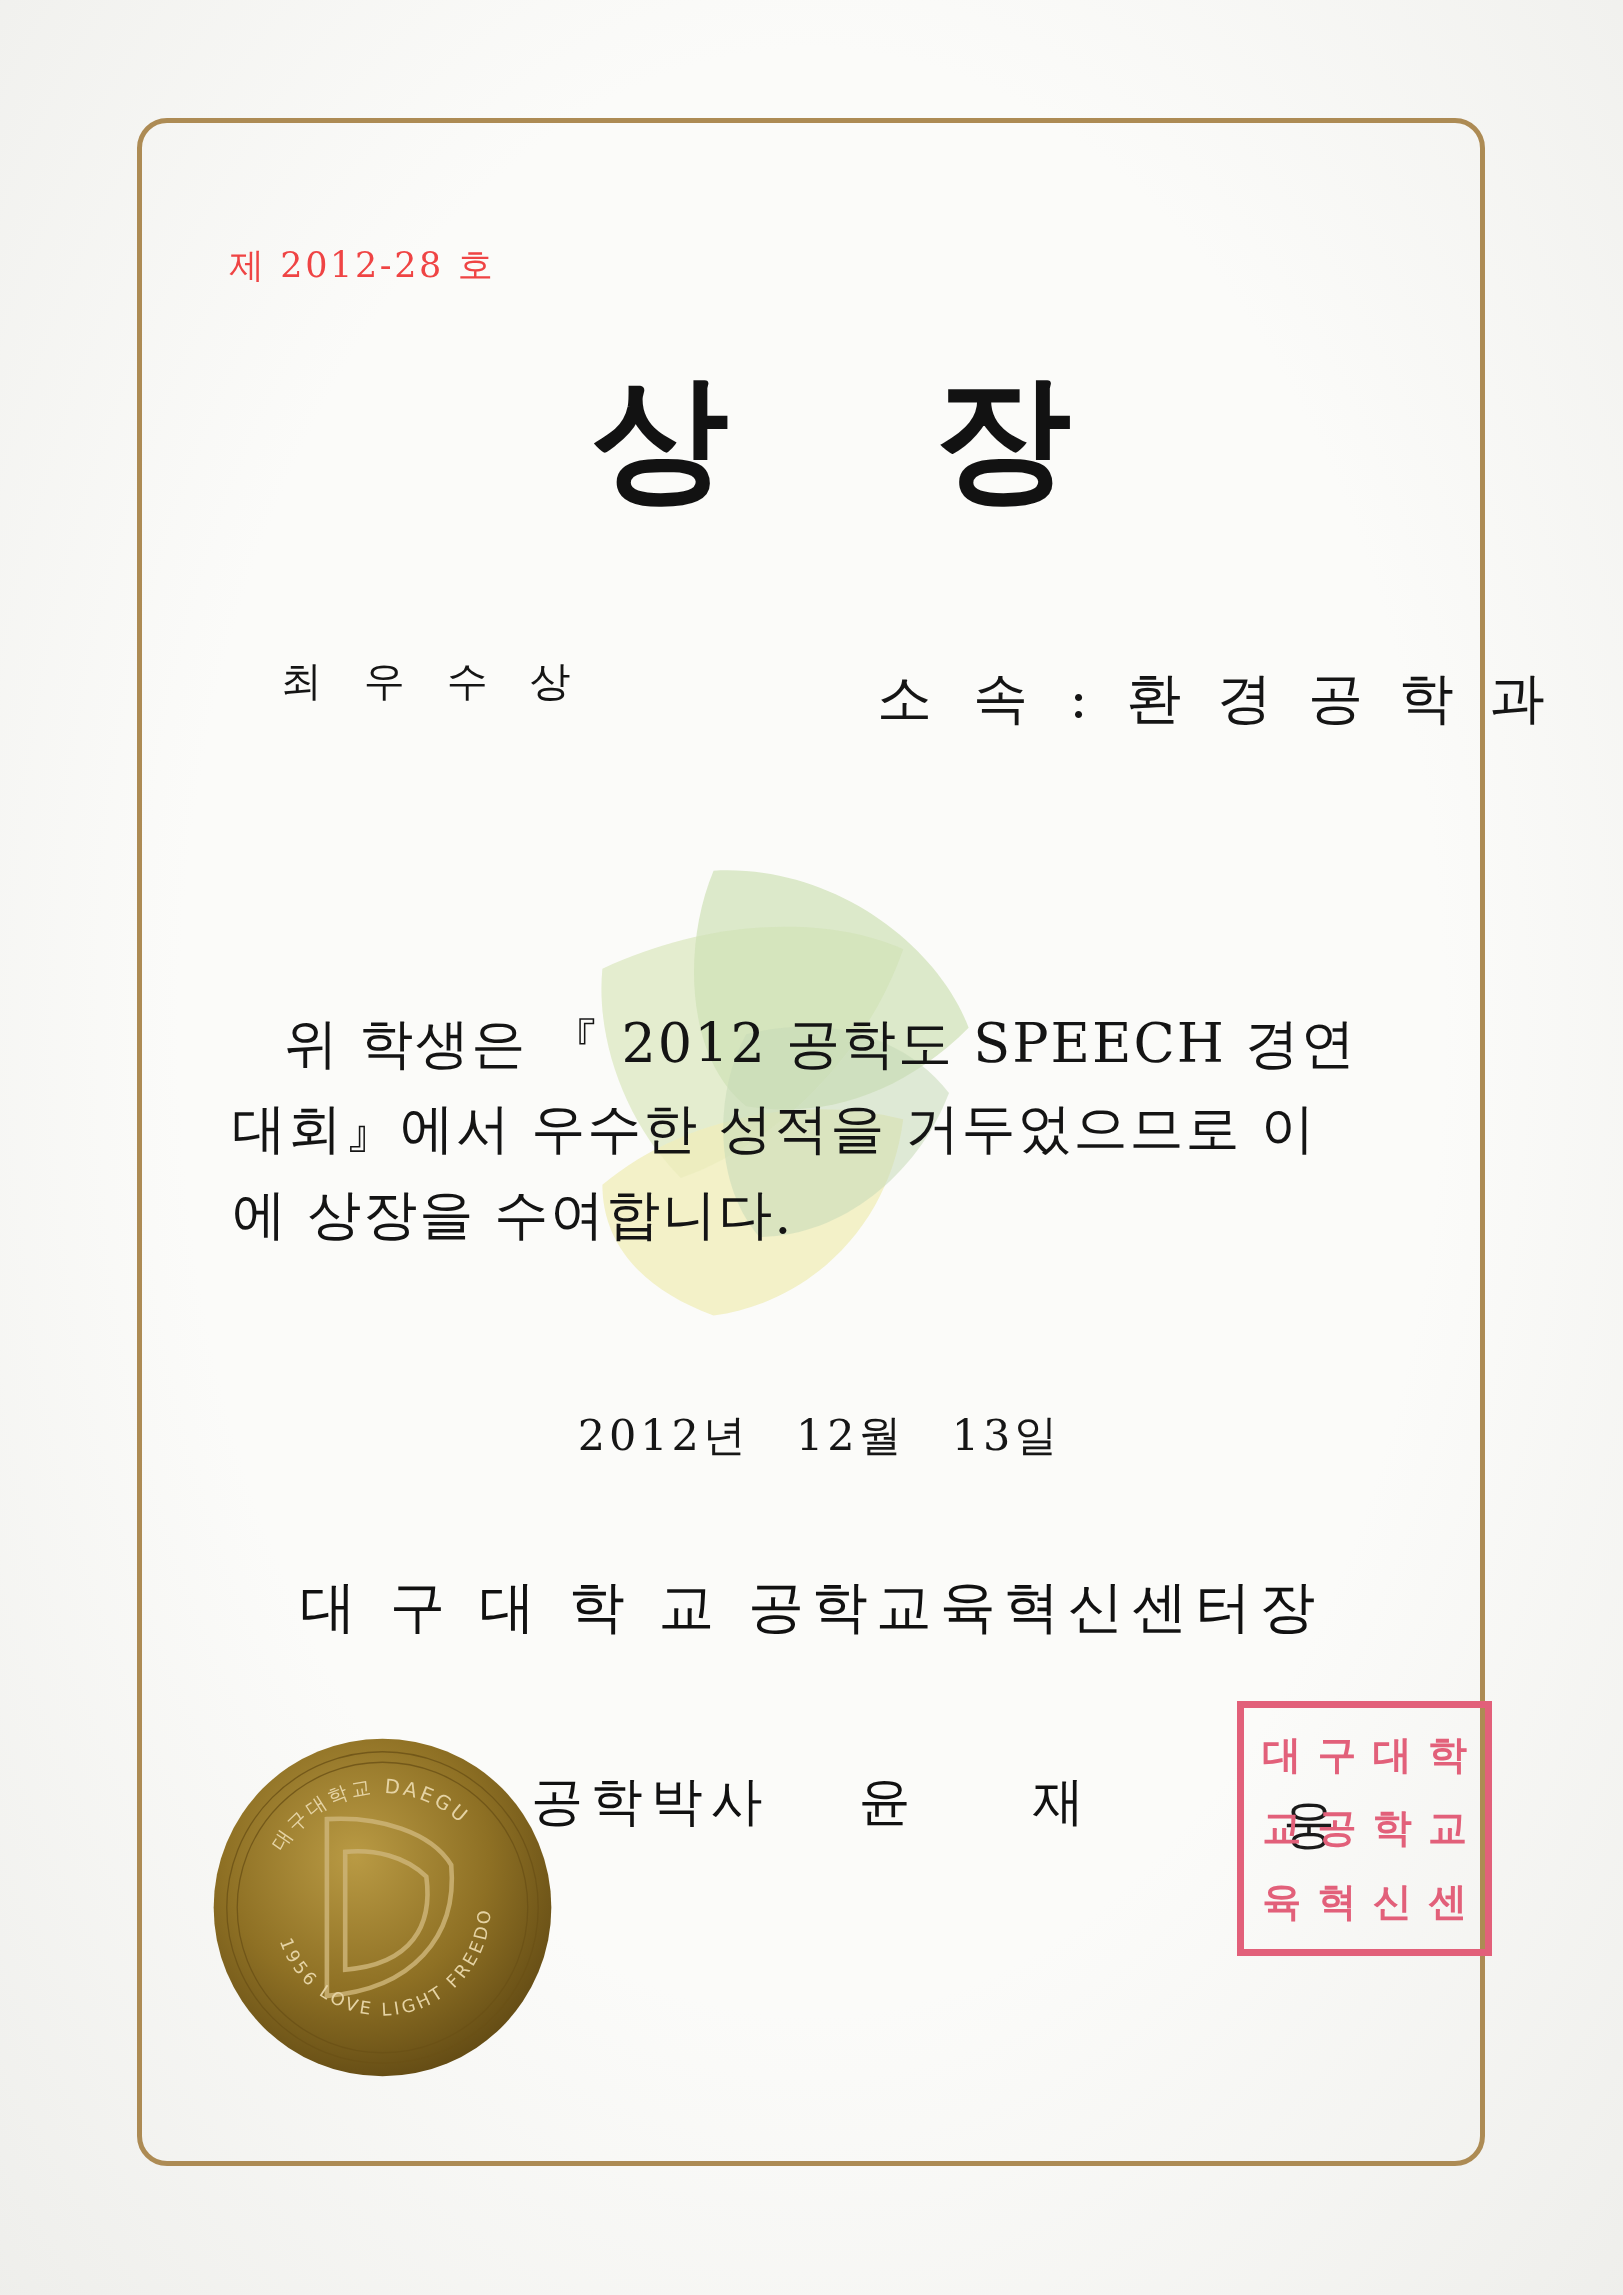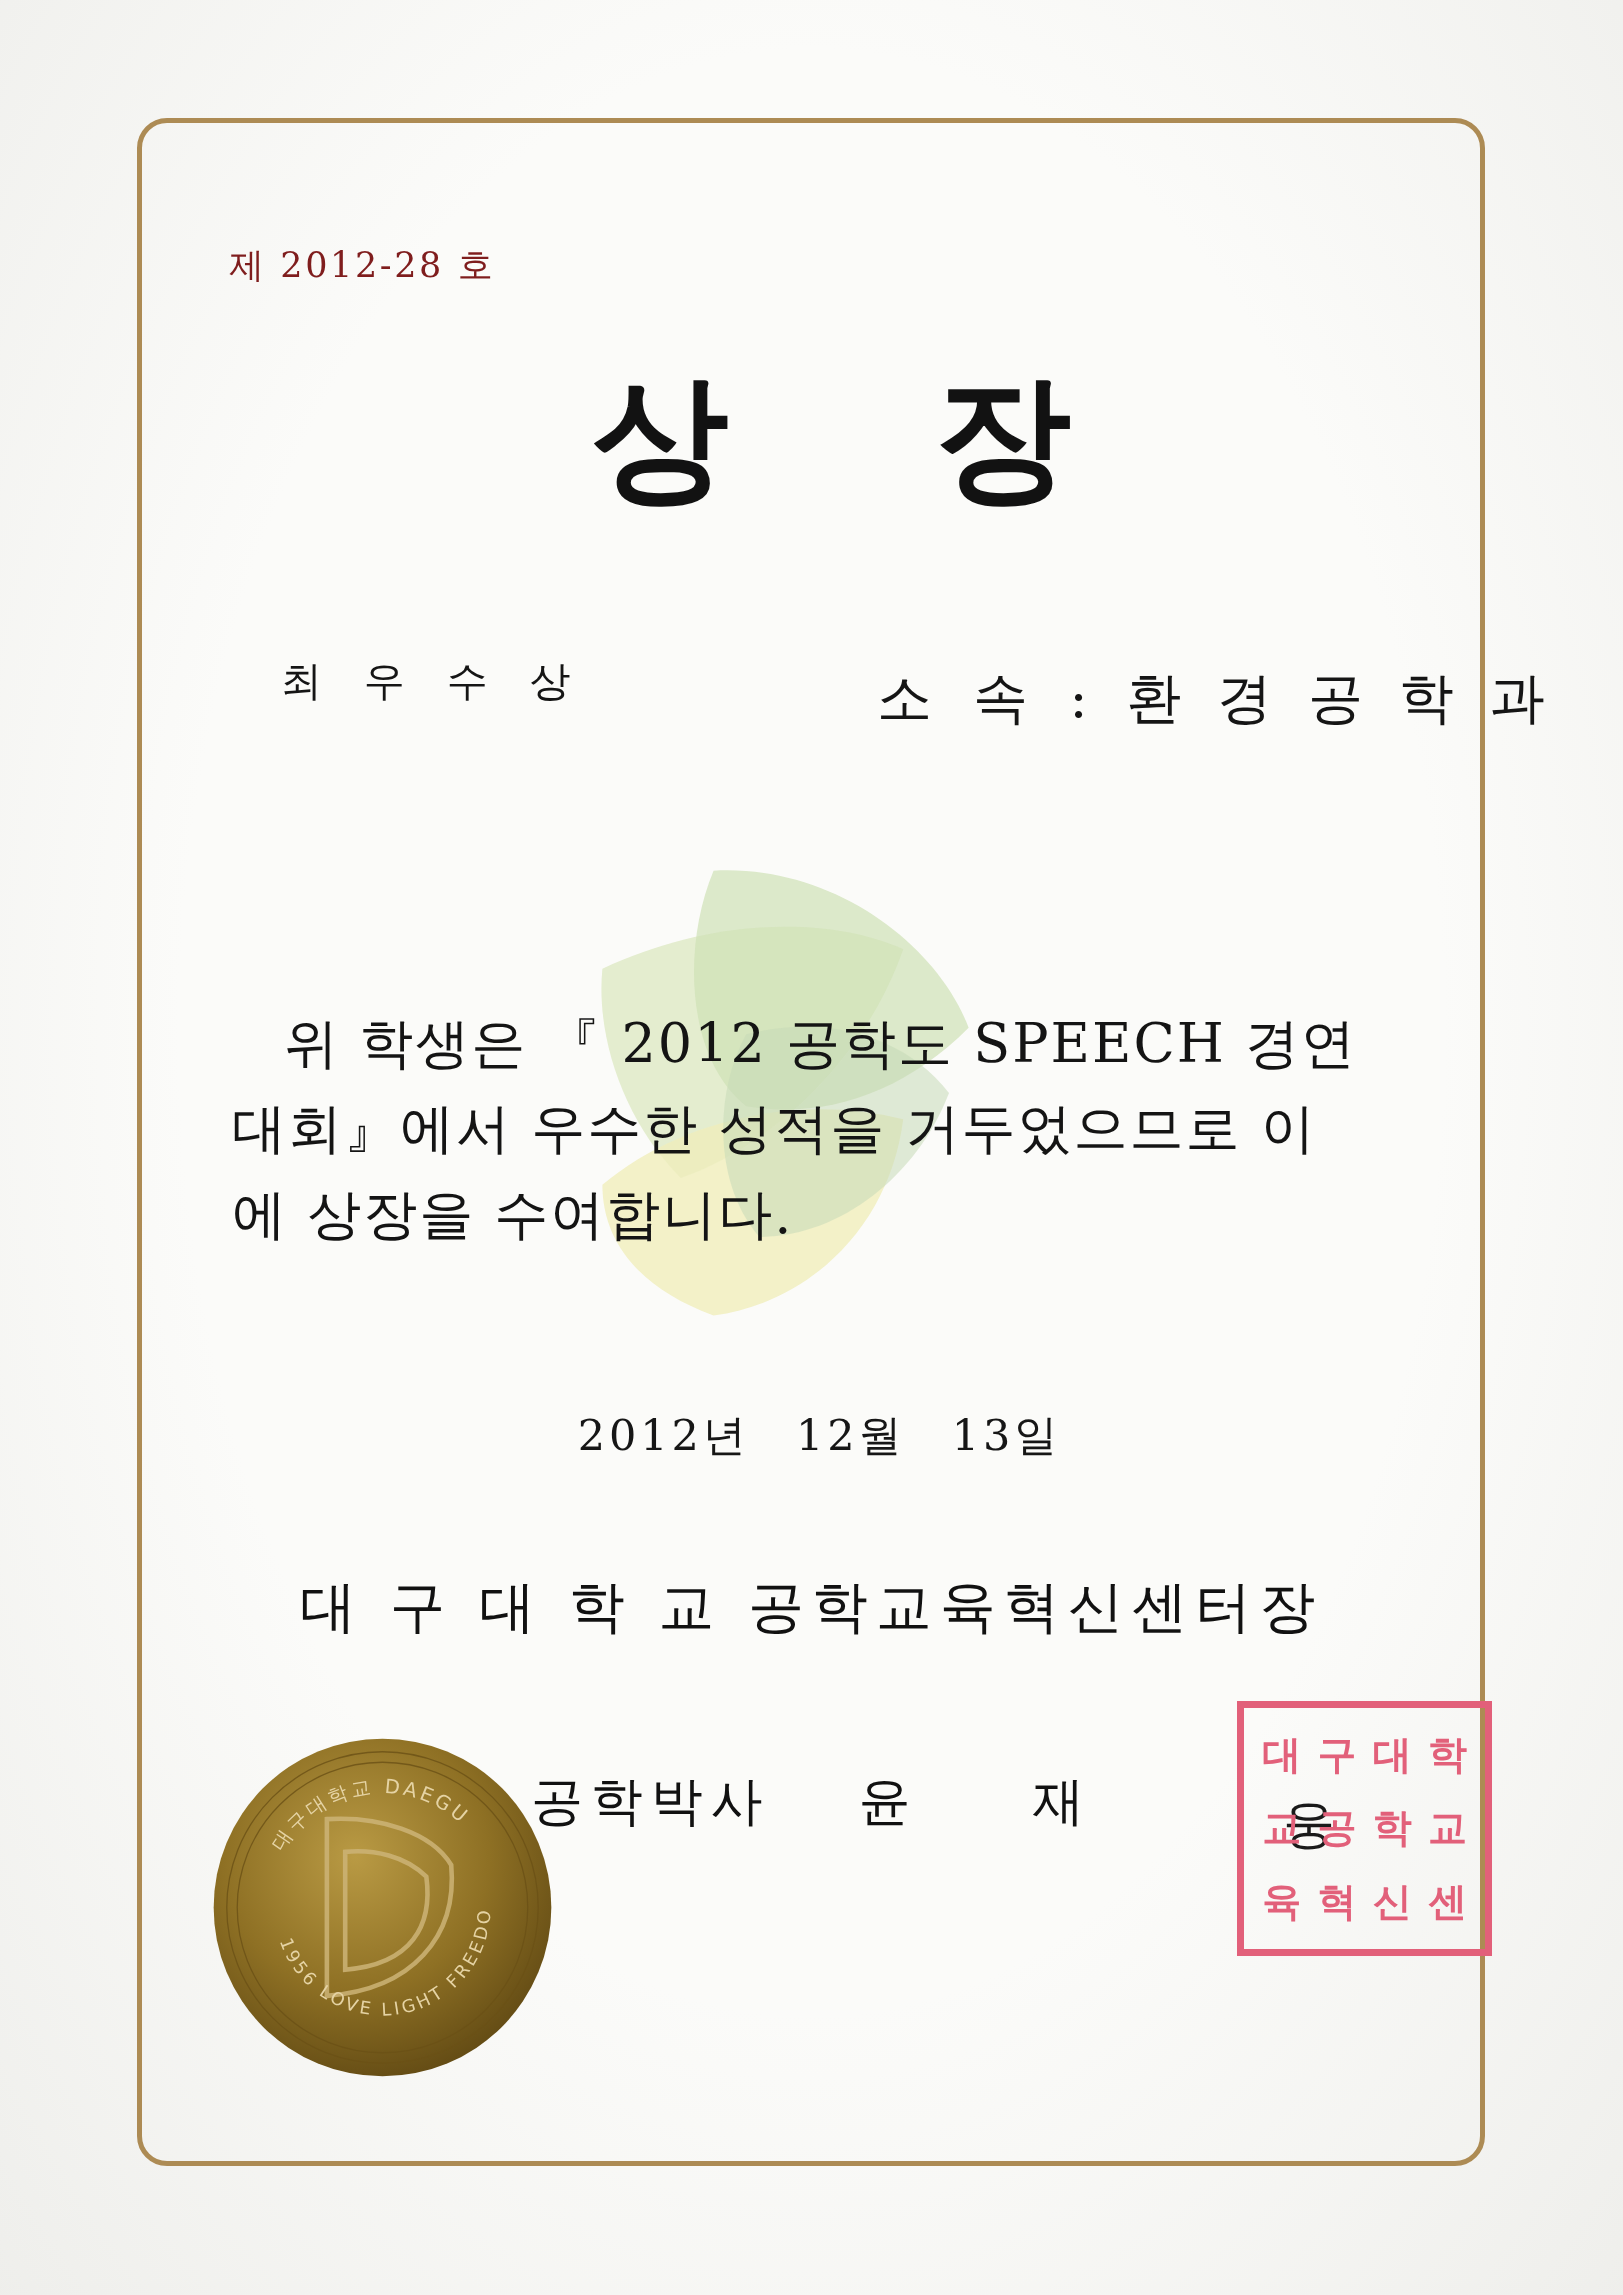--- a/index.html
+++ b/index.html
@@ -61,21 +61,21 @@
     pointer-events: none;
   }
 
   
   .serial {
     position: absolute;
     left: 229px;
     top: 242px;
     font-size: 35px;
     letter-spacing: 2.6px;
-    color: #7f1d1d;
+    color: #ef4444;
   }
 
   .title {
     position: absolute;
     left: 0;
     right: 0;
     top: 347px;
     text-align: center;
     font-size: 137px;
     font-weight: 700;

